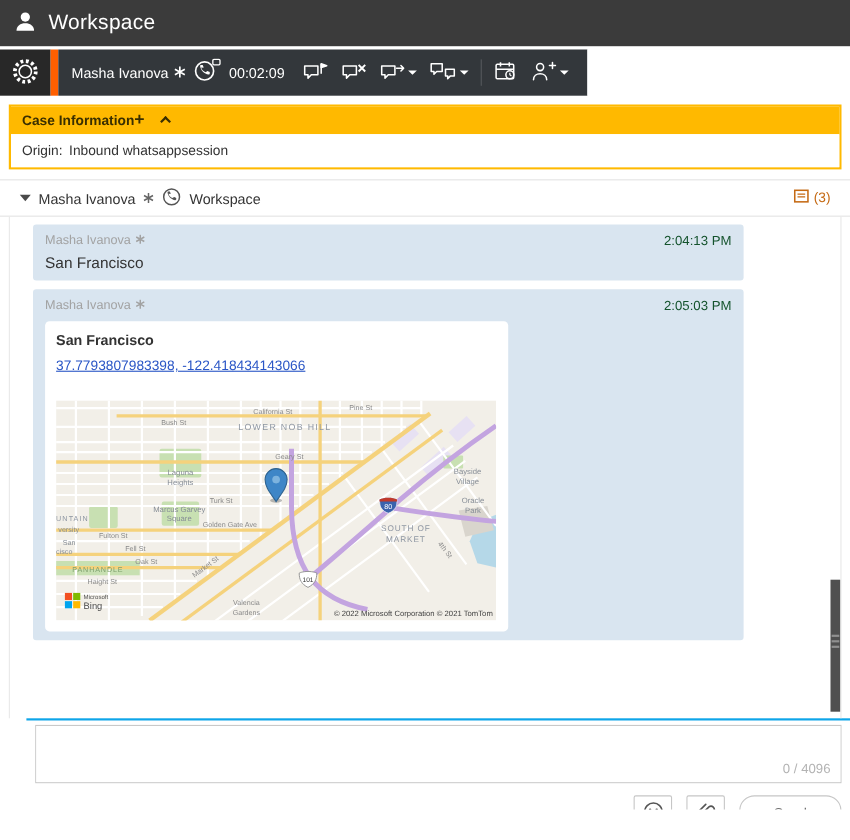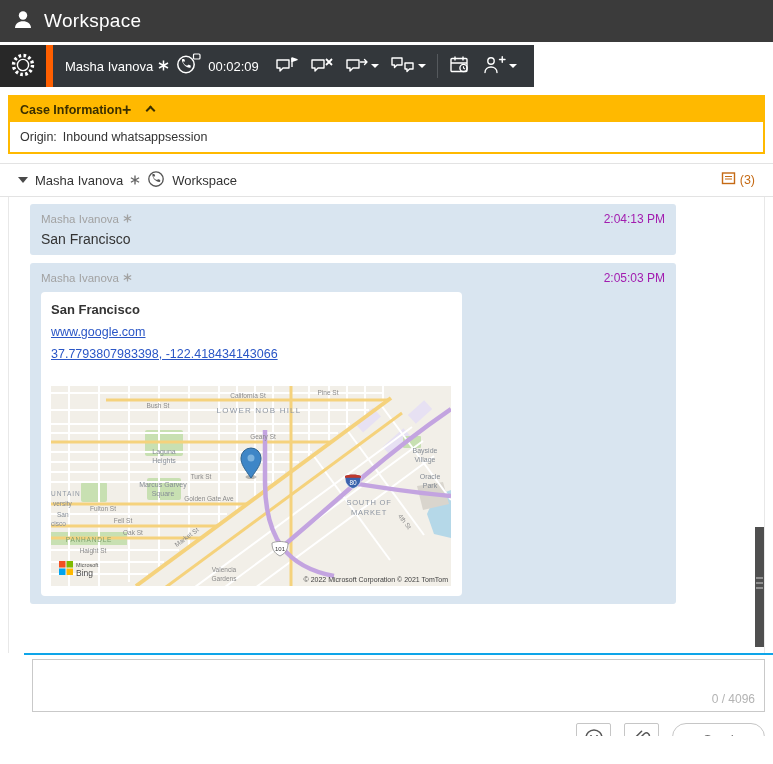--- a/index.html
+++ b/index.html
@@ -36,21 +36,21 @@
   
   .chat-header { margin-top:9px; border-top:1px solid #e3e3e3; border-bottom:1px solid #e3e3e3; height:34px; display:flex; align-items:center; gap:7px; padding:0 18px; font-size:13px; color:#333; }
   .tri-down { width:0; height:0; border-left:5px solid transparent; border-right:5px solid transparent; border-top:6px solid #4a4a4a; cursor:pointer; }
   .ch-right { margin-left:auto; display:flex; align-items:center; gap:4px; color:#c56a14; font-size:12.5px; cursor:pointer; }
 
   
   .transcript { height:456px; margin:0 8px; border-left:1px solid #e8e8e8; border-right:1px solid #e8e8e8; position:relative; overflow:hidden; }
   .bubble { background:#d9e5f0; border-radius:3px; margin:7px 88px 8px 21px; padding:8px 11px; }
   .bub-head { display:flex; justify-content:space-between; align-items:center; color:#9c9c9c; font-size:11.5px; }
   .bub-sender { display:flex; align-items:center; gap:4px; }
-  .bub-time { font-size:12px; color:#a21caf; }
+  .bub-time { font-size:12px; color:#14532d; }
   .bub-text { margin-top:5px; font-size:14px; color:#333; }
   .card { background:#fff; border-radius:4px; margin-top:7px; padding:10px; width:421px; }
   .card-title { font-weight:bold; font-size:13px; color:#333; margin-bottom:6px; line-height:16px; }
   .card-link { display:block; color:#2a56c6; text-decoration:underline; font-size:12.5px; margin-bottom:6px; line-height:16px; cursor:pointer; }
   .card-addr { font-size:12.5px; color:#333; margin-bottom:6px; line-height:16px; }
   .map { margin-top:24px; width:400px; height:200px; cursor:pointer; }
   .map svg { display:block; }
   .map text { font-family:"Liberation Sans",sans-serif; }
   .sysmsg { text-align:center; color:#b4b4b4; font-size:12.5px; font-style:italic; margin-top:12px; }
   .sysmsg b { font-weight:bold; }
@@ -230,21 +230,20 @@
           <span>Masha Ivanova</span>
           <span><svg width="9" height="9" viewBox="0 0 11 11">
                 <path d="M5.5 .5v10M1 3l9 5M10 3L1 8" stroke="currentColor" stroke-width="1.6"></path>
               </svg></span>
         </span>
         <span class="bub-time">2:05:03 PM</span>
       </div>
 
       <div class="card">
         <div class="card-title">San Francisco</div>
-        <a class="card-link">www.google.com</a>
         <a class="card-link">37.7793807983398, -122.418434143066</a>
 
         <div class="map">
           <svg width="400" height="200" viewBox="0 0 400 200">
             <rect width="400" height="200" fill="#f2efe8"></rect>
 
             <path d="M400 104 L384 110 376 128 383 148 400 152 Z" fill="#b5d8e8"></path>
 
             <g fill="#e7e1f3">
               <rect x="305" y="28" width="24" height="12" transform="rotate(-42 317 34)"></rect>

